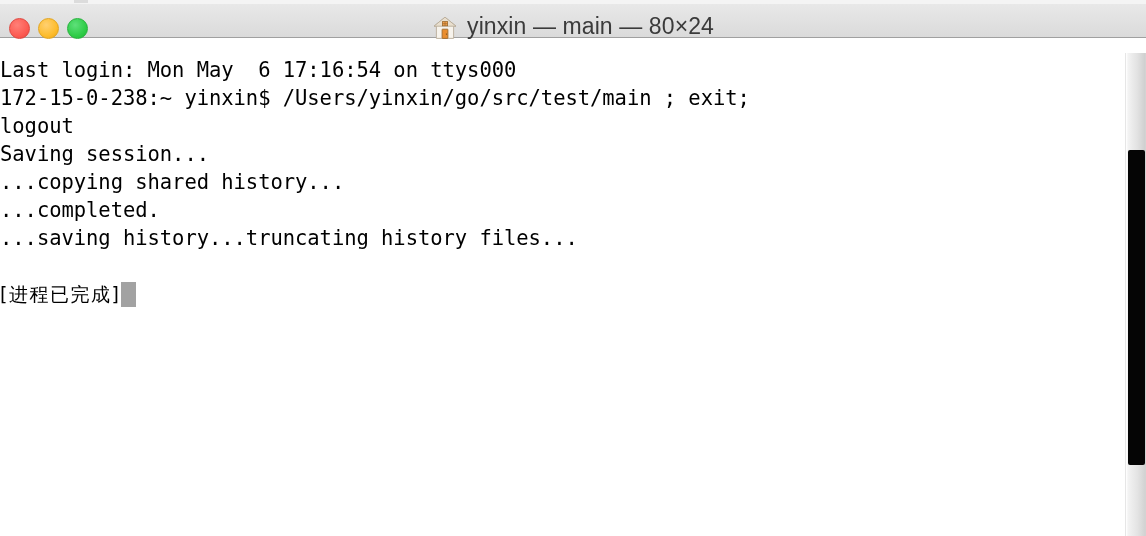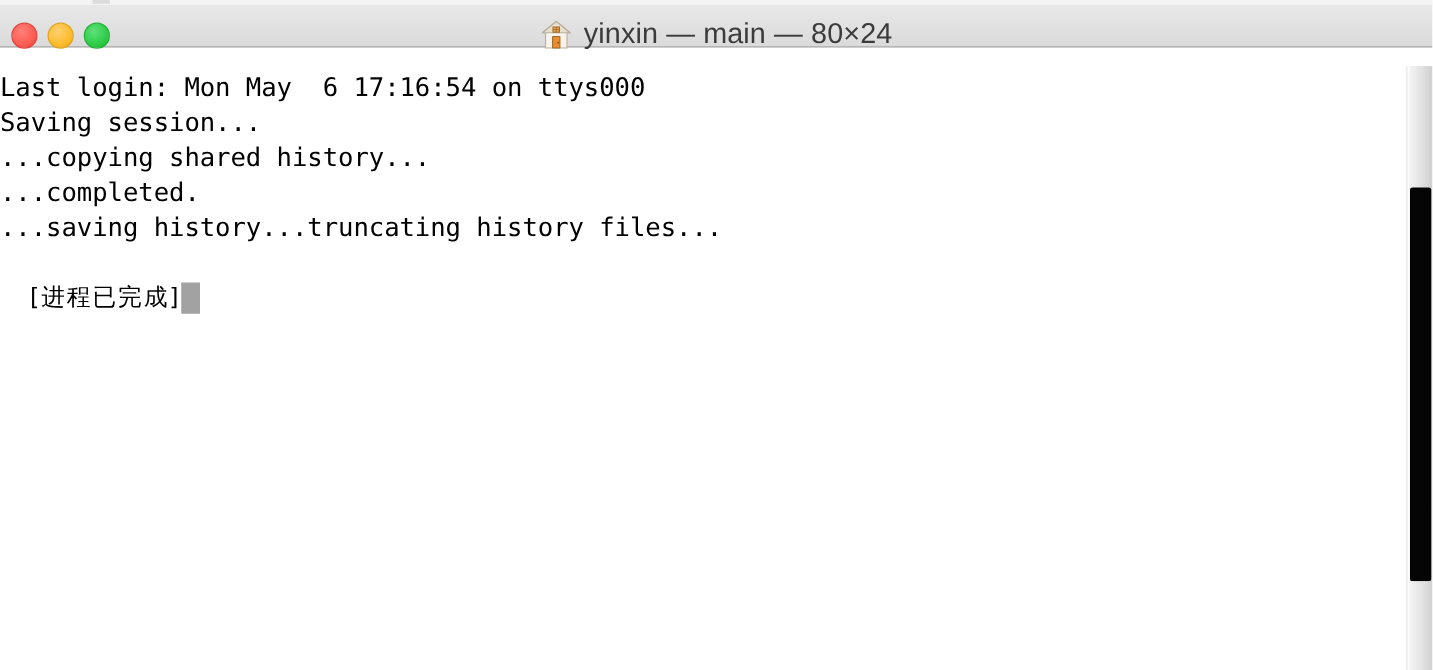--- a/index.html
+++ b/index.html
@@ -135,21 +135,20 @@
     font-size: 19px;
     line-height: 28px;
     height: 28px;
     color: #000000;
     white-space: pre;
     display: flex;
     align-items: center;
   }
   .cjk-text {
     letter-spacing: 1.5px;
-    padding-left: 24px;
   }
   .cursor-block {
     display: inline-block;
     width: 15px;
     height: 25px;
     background: #a2a2a2;
     margin-left: 1px;
     vertical-align: middle;
   }
 
@@ -218,20 +217,22 @@
           <circle cx="14.5" cy="19.1" r="0.65" fill="#6b4518"></circle>
         </svg>
       </span>
       <span class="title-text">yinxin — main — 80×24</span>
     </div>
   </div>
 
   <div class="terminal">
     <div class="term-lines">
       <div class="line">Last login: Mon May  6 17:16:54 on ttys000</div>
+      <div class="line">172-15-0-238:~ yinxin$ /Users/yinxin/go/src/test/main ; exit;</div>
+      <div class="line">logout</div>
       <div class="line">Saving session...</div>
       <div class="line">...copying shared history...</div>
       <div class="line">...completed.</div>
       <div class="line">...saving history...truncating history files...</div>
       <div class="line blank"></div>
       <div class="line-cjk">
         <span class="cjk-text">[进程已完成]</span><span class="cursor-block"></span>
       </div>
     </div>
   </div>

